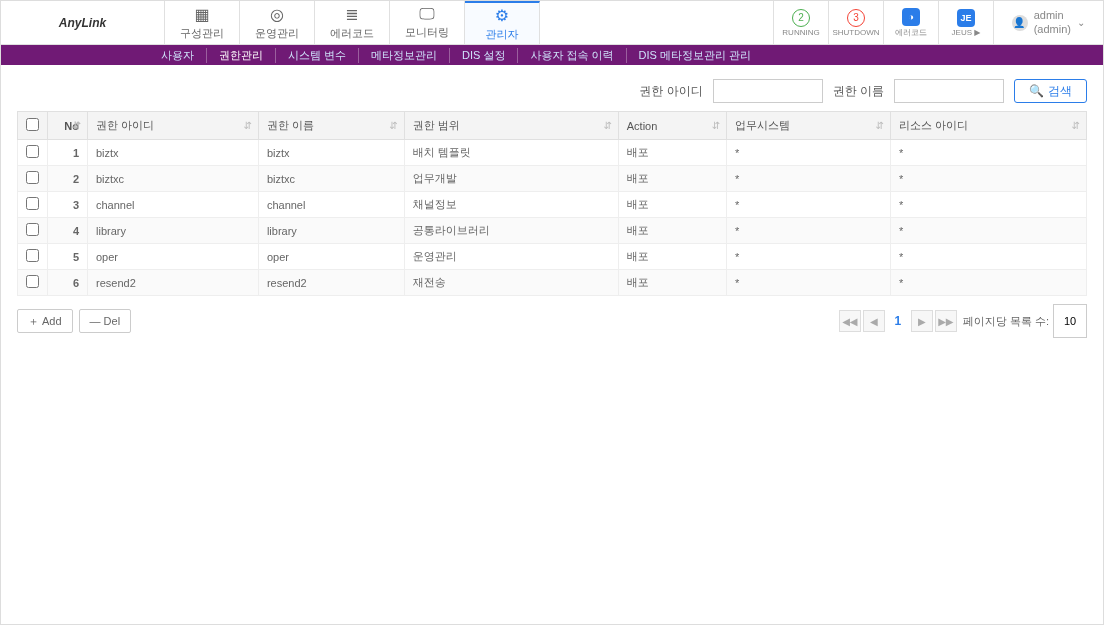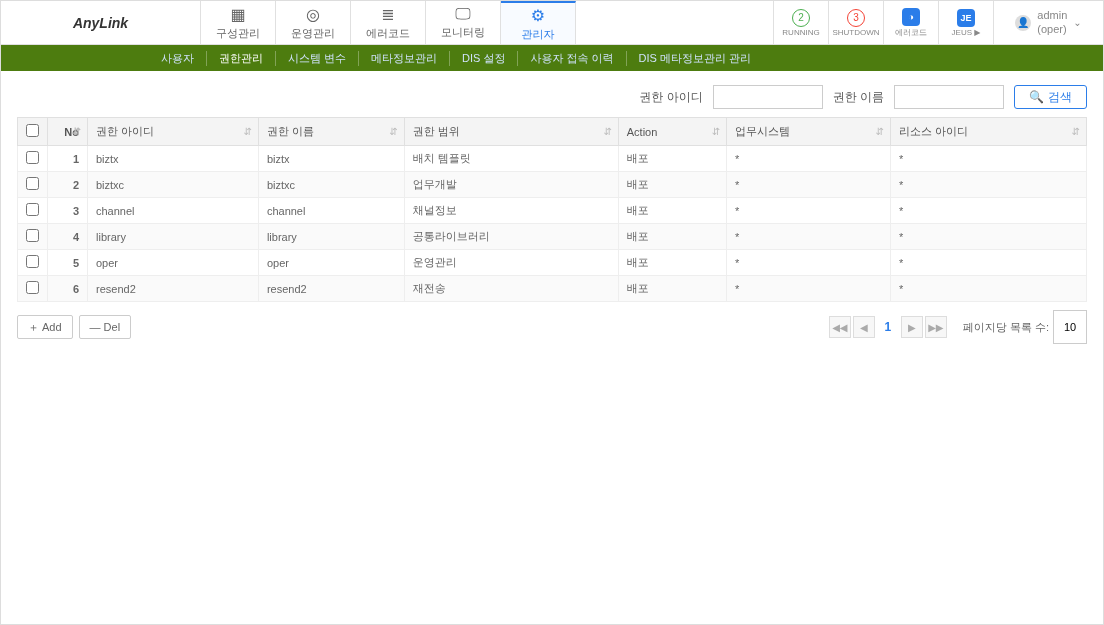--- a/index.html
+++ b/index.html
@@ -2,41 +2,41 @@
 <html><head>
 <meta charset="utf-8">
 <style>
 * { box-sizing: border-box; margin: 0; padding: 0; }
 body { font-family: Arial, "Malgun Gothic", sans-serif; font-size: 12px; color: #333; background: #fff; }
 
 .container { width: 1104px; height: 625px; border: 1px solid #ddd; position: relative; }
 
 
 .topbar { display: flex; align-items: stretch; height: 44px; border-bottom: 1px solid #e0e0e0; }
-.logo { width: 200px; display: flex; align-items: center; justify-content: center; font-weight: bold; font-style: italic; font-size: 14px; border-right: 1px solid #e0e0e0; }
+.logo { width: 164px; display: flex; align-items: center; justify-content: center; font-weight: bold; font-style: italic; font-size: 12px; border-right: 1px solid #e0e0e0; }
 .topnav { display: flex; flex: 0 0 auto; }
 .topnav-item { width: 75px; display: flex; flex-direction: column; align-items: center; justify-content: center; border-right: 1px solid #e0e0e0; cursor: pointer; font-size: 11px; color: #666; }
 .topnav-item.active { color: #2b7de9; border-top: 2px solid #2b7de9; background: #f8fbff; }
 .topnav-item .ticon { font-size: 16px; margin-bottom: 2px; }
 .topbar-spacer { flex: 1; }
 .topright { display: flex; align-items: stretch; }
 .status-box { width: 55px; border-left: 1px solid #e0e0e0; display: flex; flex-direction: column; align-items: center; justify-content: center; font-size: 8px; color: #888; }
 .status-circle { width: 18px; height: 18px; border-radius: 50%; border: 1.5px solid; display: flex; align-items: center; justify-content: center; font-size: 10px; margin-bottom: 1px; }
 .status-box.running .status-circle { border-color: #4caf50; color: #4caf50; }
 .status-box.shutdown .status-circle { border-color: #f44336; color: #f44336; }
 .status-box.ecode .badge, .status-box.jeus .badge { width: 18px; height: 18px; border-radius: 4px; display: flex; align-items: center; justify-content: center; font-size: 9px; color: #fff; margin-bottom: 1px; font-weight: bold; }
 .status-box.ecode .badge { background: #2b7de9; }
 .status-box.jeus .badge { background: #2b7de9; }
 .user-box { width: 110px; border-left: 1px solid #e0e0e0; display: flex; align-items: center; justify-content: center; font-size: 11px; color: #888; gap: 6px; cursor: pointer; }
 .user-icon { width: 16px; height: 16px; border-radius: 50%; background: #ddd; display:flex; align-items:center; justify-content:center; font-size:10px; color:#fff;}
 .user-text { display:flex; flex-direction:column; line-height:1.2; }
 .chev { font-size: 10px; }
 
 
-.subnav { background: #4d7c0f; height: 26px; display: flex; align-items: center; padding: 0 20px; gap: 0; }
+.subnav { background: #701a75; height: 20px; display: flex; align-items: center; padding: 0 20px; gap: 0; }
 .subnav-item { color: #cfe2fb; font-size: 11px; padding: 0 12px; border-right: 1px solid rgba(255,255,255,0.3); cursor: pointer; }
 .subnav-item:first-child { padding-left: 140px; }
 .subnav-item.active { color: #fff; font-weight: normal; }
 .subnav-item:last-child { border-right: none; }
 
 
 .content { padding: 14px 16px; }
 .tabs { display: flex; gap: 14px; margin-bottom: 12px; align-items: center; }
 .tabs .tab { font-size: 13px; color: #bbb; cursor: pointer; }
 .tabs .tab.active { color: #333; font-weight: bold; }
@@ -59,21 +59,21 @@
 input[type=checkbox] { cursor: pointer; }
 
 
 .table-footer { display: flex; align-items: center; margin-top: 8px; }
 .footer-left { display: flex; gap: 6px; }
 .sm-btn { height: 24px; padding: 0 10px; border: 1px solid #ccc; background: #fff; cursor: pointer; color: #666; font-size: 11px; display:flex; align-items:center; gap:3px; border-radius:2px;}
 .footer-spacer { flex: 1; }
 .pager { display: flex; align-items: center; gap: 2px; }
 .pg-btn { width: 22px; height: 22px; border: 1px solid #ddd; background: #f7f7f7; color: #aaa; cursor: pointer; display:flex; align-items:center; justify-content:center; font-size:10px;}
 .pg-num { width: 22px; height: 22px; display: flex; align-items: center; justify-content: center; color: #2b7de9; font-weight: bold; }
-.page-size-label { margin-left: 16px; font-size: 11px; color: #666; }
+.page-size-label { margin-left: 6px; font-size: 11px; color: #666; }
 .page-size-input { width: 34px; height: 34px; border: 1px solid #ccc; text-align: center; font-size: 11px; margin-left: 4px; }
 </style>
 </head>
 <body>
 
 <div class="container">
 
   <div class="topbar">
     <div class="logo">AnyLink</div>
     <div class="topnav" id="topnav">
@@ -113,21 +113,21 @@
         <div>에러코드</div>
       </div>
       <div class="status-box jeus">
         <div class="badge">JE</div>
         <div>JEUS ▶</div>
       </div>
       <div class="user-box">
         <span class="user-icon">👤</span>
         <span class="user-text">
           <span>admin</span>
-          <span>(oper)</span>
+          <span>(admin)</span>
         </span>
         <span class="chev">⌄</span>
       </div>
     </div>
   </div>
 
   <div class="subnav" id="subnav">
       <span class="subnav-item">사용자</span>
       <span class="subnav-item active">권한관리</span>
       <span class="subnav-item">시스템 변수</span>

